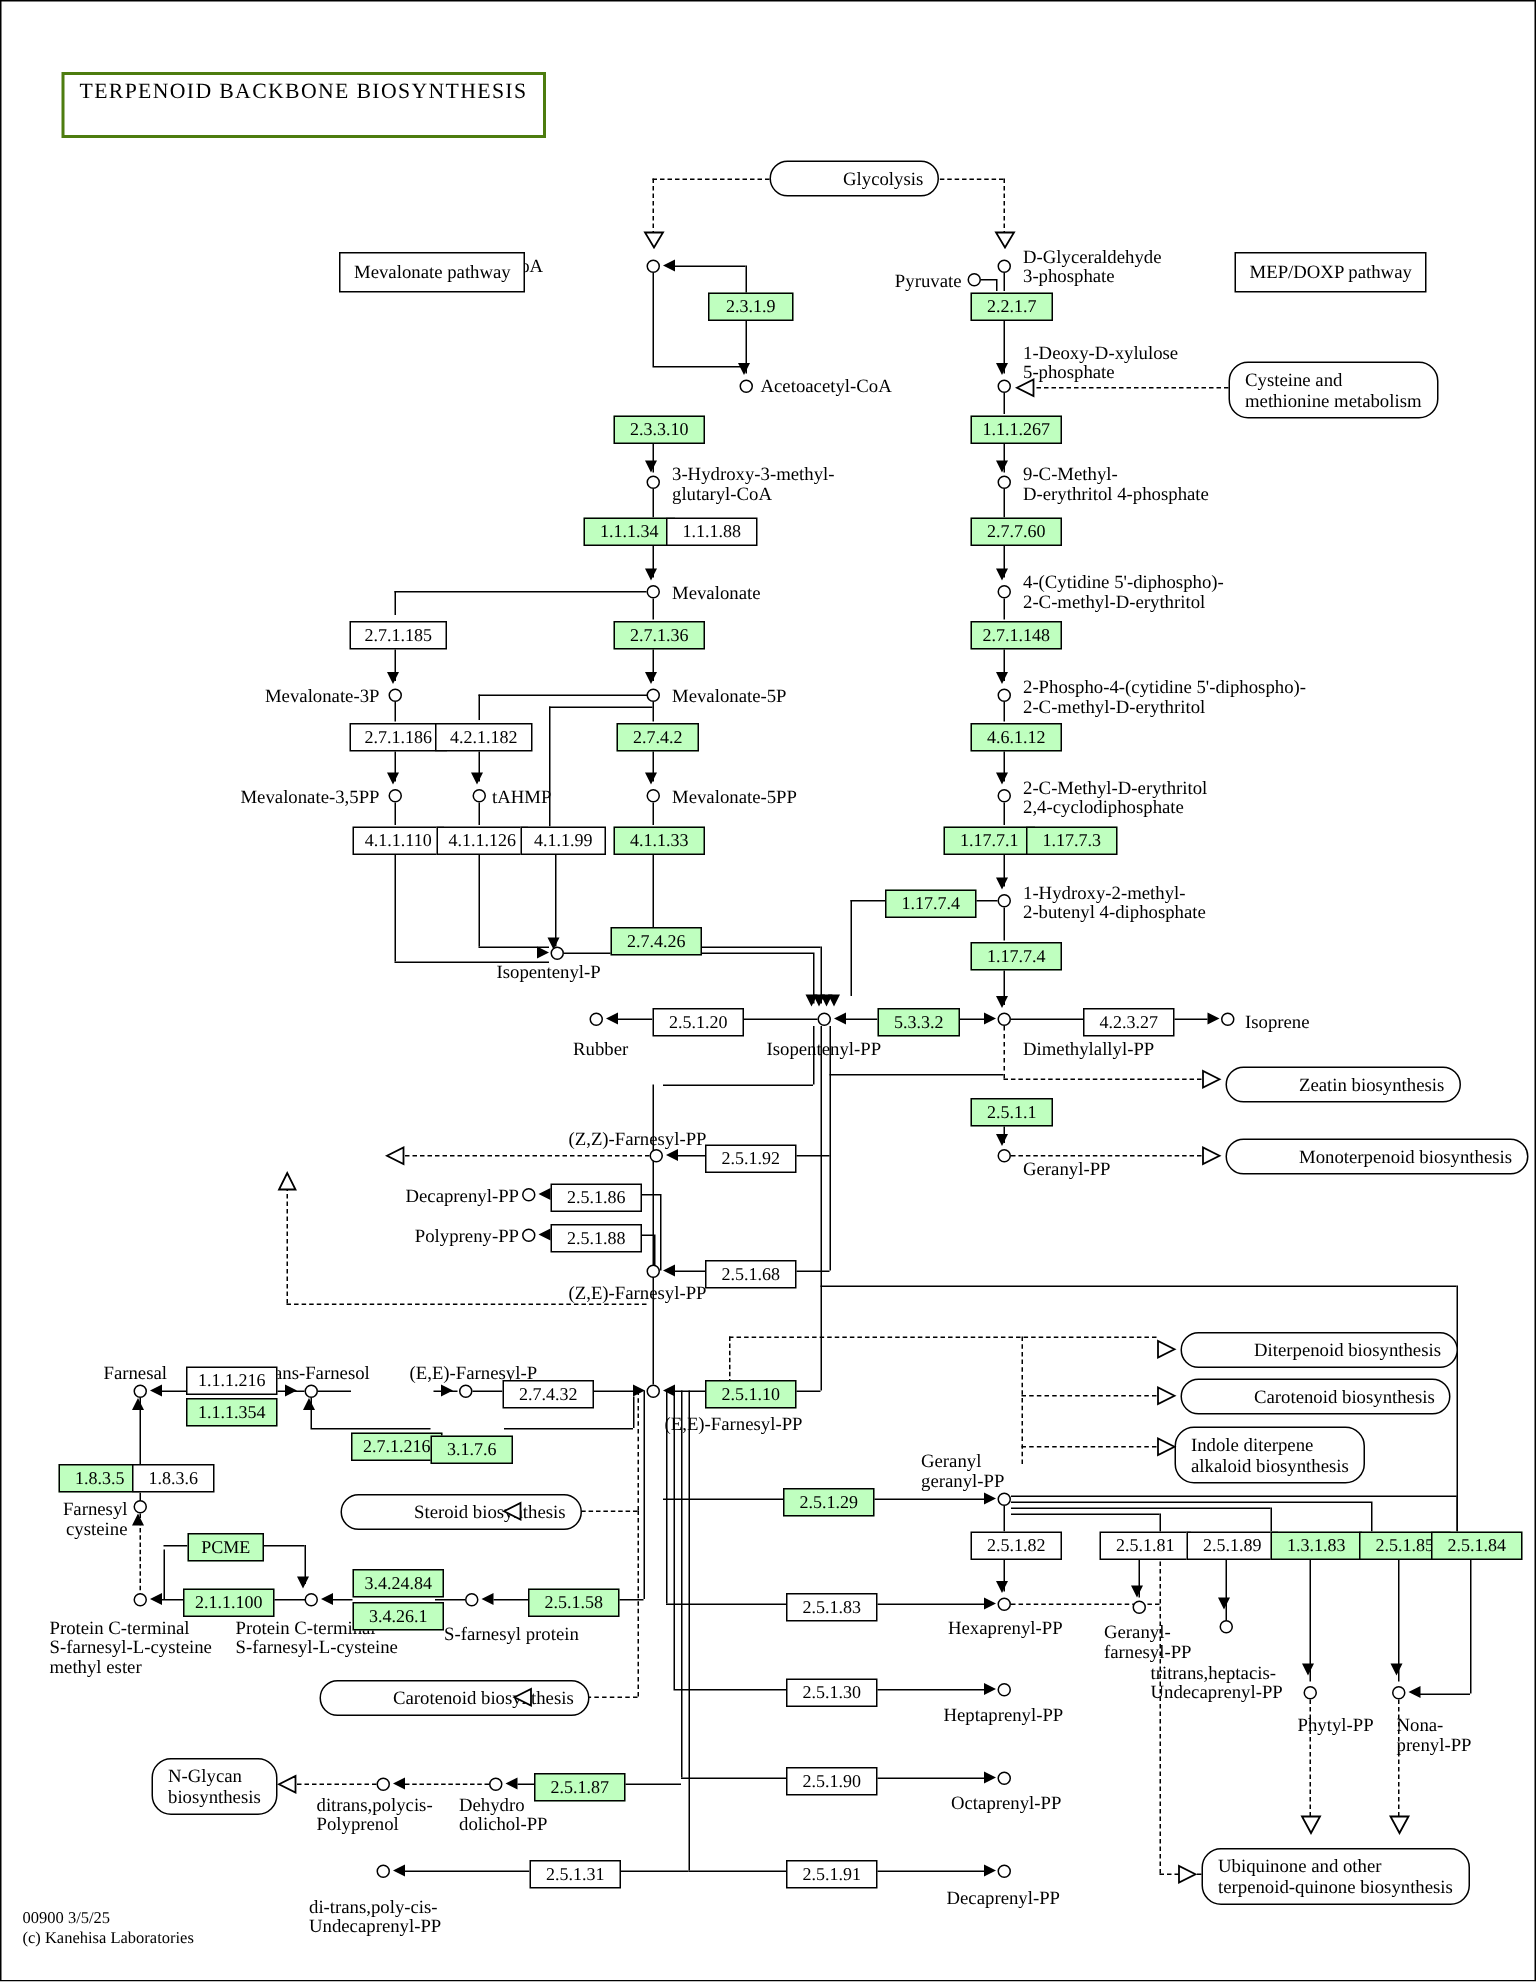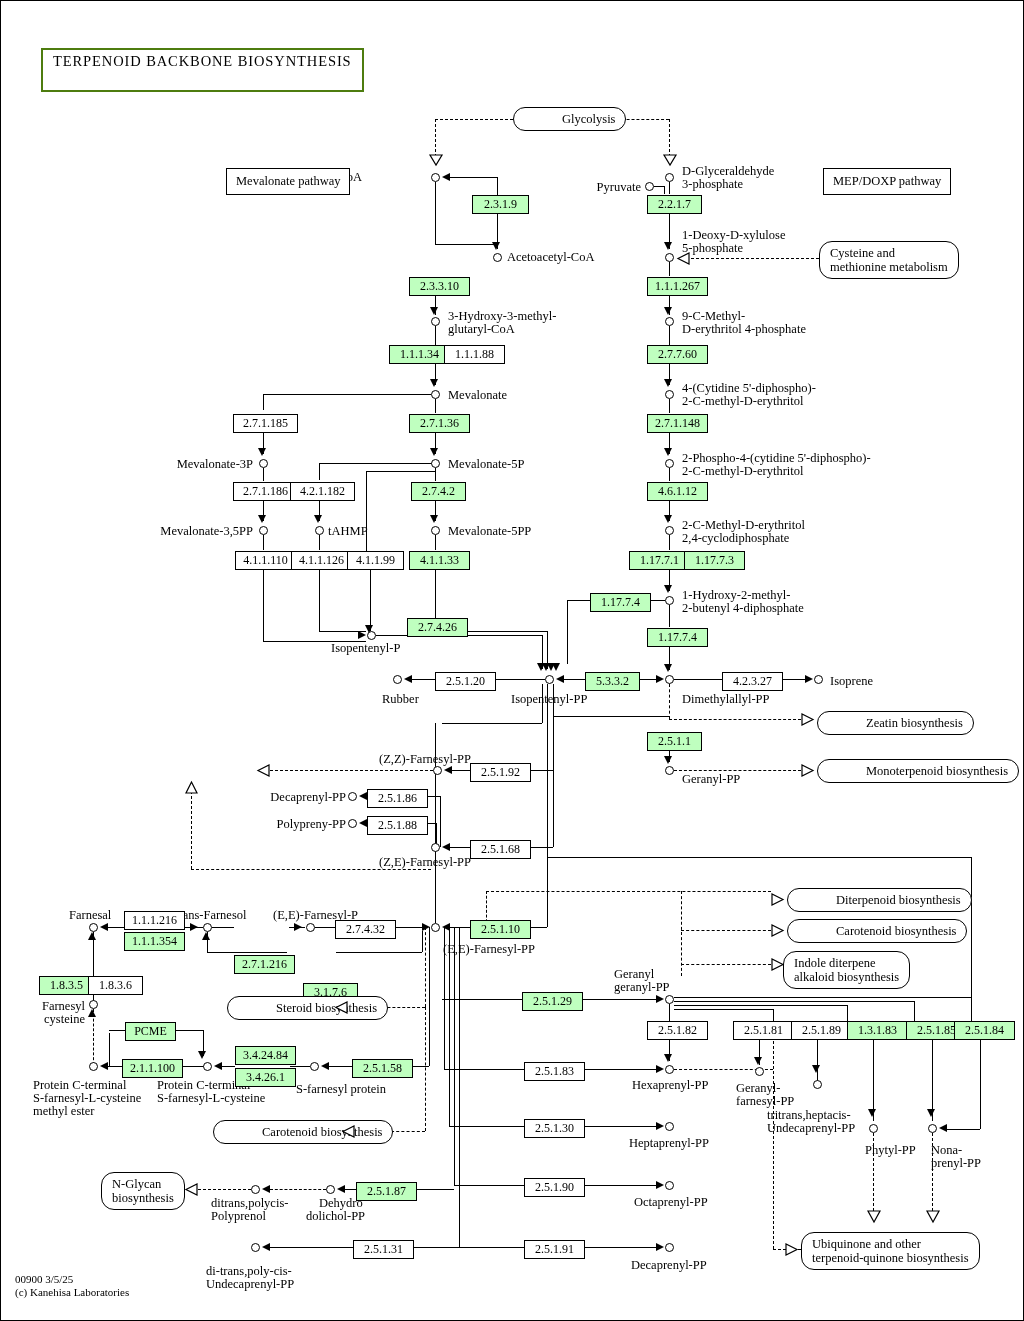--- a/index.html
+++ b/index.html
@@ -355,21 +355,21 @@
   <div class="cl" style="left:272px;top:908px;">(E,E)-Farnesyl-P</div>
 
   <div class="h" style="left:314px;top:926px;width:20px;"></div>
   <div class="ec" style="left:334px;top:919px;width:53px;">2.7.4.32</div>
   <div class="h" style="left:389px;top:926px;width:34px;"></div>
   <div class="ar rt" style="left:421px;top:922px;"></div>
 
   <div class="v" style="left:206px;top:931px;height:20px;"></div>
   <div class="ar up" style="left:201px;top:931px;"></div>
   <div class="h" style="left:206px;top:951px;width:80px;"></div>
-  <div class="ec green" style="left:286px;top:982px;width:47px;margin-left:16px;">3.1.7.6</div>
+  <div class="ec green" style="left:286px;top:956px;width:47px;">3.1.7.6</div>
   <div class="h" style="left:335px;top:951px;width:86px;"></div>
   <div class="v" style="left:421px;top:930px;height:21px;"></div>
 
   <div class="node" style="left:430px;top:922px;"></div>
   <div class="cl" style="left:442px;top:942px;">(E,E)-Farnesyl-PP</div>
 
   <div class="v" style="left:541px;top:683px;height:39px;"></div>
   <div class="h" style="left:441px;top:722px;width:100px;"></div>
   <div class="v" style="left:546px;top:683px;height:243px;"></div>
   <div class="v" style="left:434px;top:722px;height:200px;"></div>
@@ -554,21 +554,21 @@
     <polygon points="1,6.5 12,1 12,12" fill="#fff" stroke="#000" stroke-width="1.2"></polygon>
     </svg>
   <div class="h d" style="left:197px;top:1188px;width:53px;"></div>
   <div class="node" style="left:250px;top:1184px;"></div>
   <div class="ar lf" style="left:261px;top:1184px;"></div>
   <div class="h d" style="left:269px;top:1188px;width:56px;"></div>
   <div class="cl" style="left:210px;top:1196px;">ditrans,polycis-</div>
   <div class="cl" style="left:210px;top:1209px;">Polyprenol</div>
 
   <div class="node" style="left:325px;top:1184px;"></div>
-  <div class="cl" style="left:318px;top:1196px;">Dehydro</div>
+  <div class="cl" style="left:305px;top:1196px;">Dehydro</div>
   <div class="cl" style="left:305px;top:1209px;">dolichol-PP</div>
   <div class="ar lf" style="left:336px;top:1184px;"></div>
   <div class="h" style="left:344px;top:1188px;width:11px;"></div>
   <div class="ec green" style="left:355px;top:1181px;width:53px;">2.5.1.87</div>
   <div class="h" style="left:410px;top:1188px;width:43px;"></div>
 
   <div class="node" style="left:250px;top:1242px;"></div>
   <div class="cl" style="left:205px;top:1264px;">di-trans,poly-cis-</div>
   <div class="cl" style="left:205px;top:1277px;">Undecaprenyl-PP</div>
   <div class="ar lf" style="left:261px;top:1242px;"></div>

